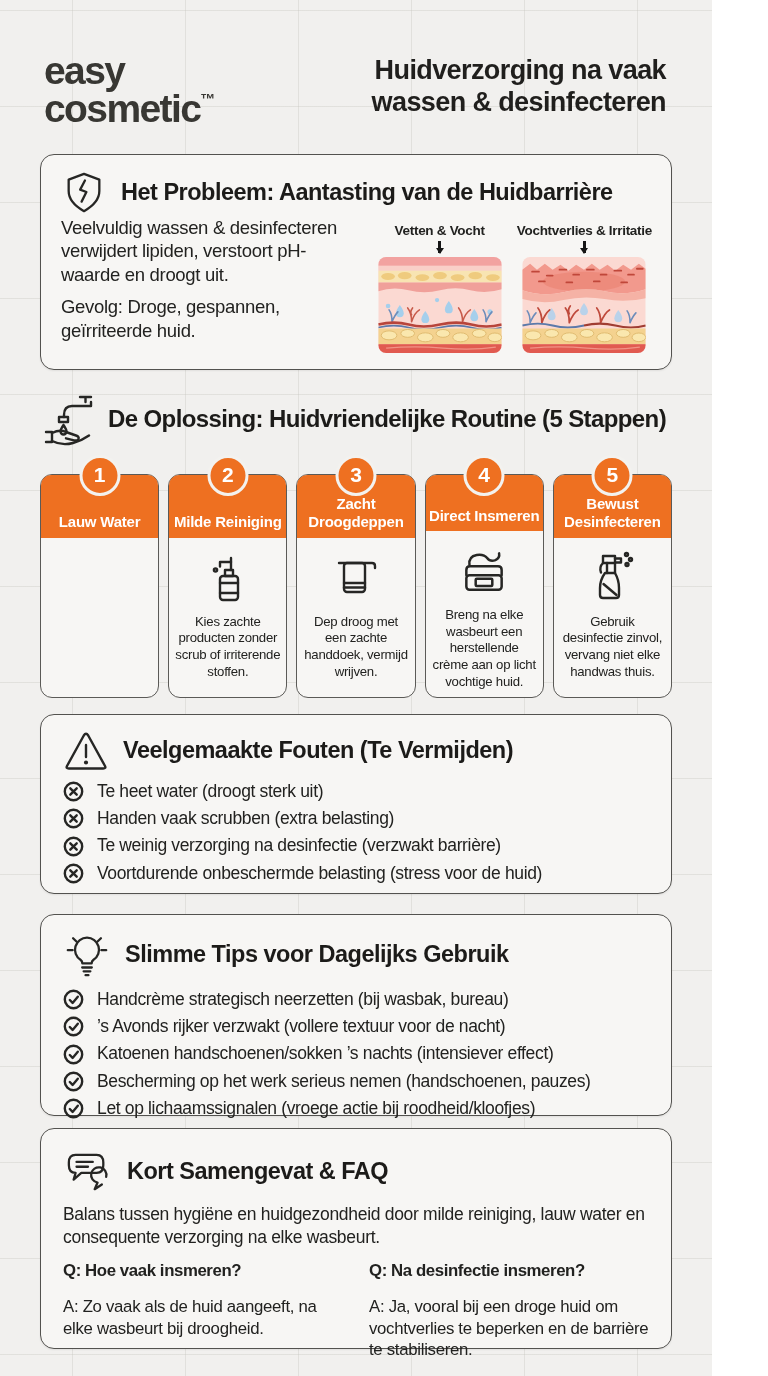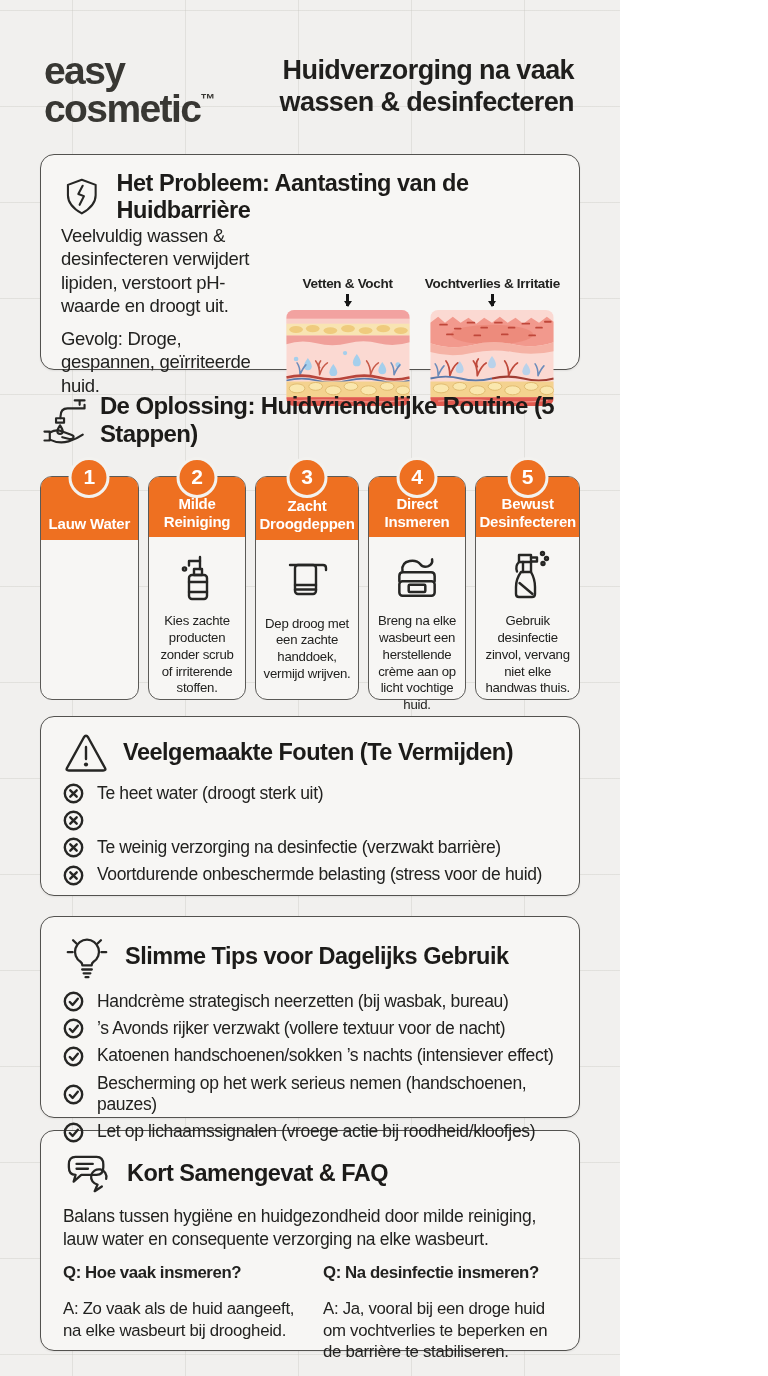--- a/index.html
+++ b/index.html
@@ -1,20 +1,20 @@
 <!DOCTYPE html>
 <html style="--accent: #EE7021;"><head>
 <meta charset="utf-8">
 <style>
   :root{ --accent:#EE7021; --ink:#222220; --card-bg:#F7F6F4; --card-border:#53524F; --page-bg:#F1F0EE; }
   *{box-sizing:border-box;}
   html,body{margin:0;padding:0;}
   body{width:768px;height:1376px;font-family:"Liberation Sans",sans-serif;color:var(--ink);}
   .page{
-    width:620px;height:1376px;overflow:hidden;position:relative;
+    width:712px;height:1376px;overflow:hidden;position:relative;
     background-color:var(--page-bg);
     background-image:
       linear-gradient(rgba(200,198,194,.38) 1px, transparent 1px),
       linear-gradient(90deg, rgba(200,198,194,.38) 1px, transparent 1px);
     background-size:113px 96px;
     background-position:-41px 10px;
   }
   
   .header-row{display:flex;justify-content:space-between;align-items:flex-start;padding:52px 46px 0 44px;}
   .logo{font-size:39px;font-weight:800;line-height:.97;letter-spacing:-1.6px;color:#383733;}
@@ -26,21 +26,21 @@
   .card-title{font-size:23.5px;font-weight:800;letter-spacing:-.5px;color:#1c1b19;}
   svg.ic{display:block;}
   svg.ic *{stroke:#262624;stroke-width:2.4;fill:none;stroke-linecap:round;stroke-linejoin:round;}
   svg.ic .fill{fill:#262624;stroke:none;}
   
   .problem-card{margin-top:26px;height:216px;padding:15px 18px 10px 20px;display:flex;flex-direction:column;}
   .problem-cols{display:flex;gap:20px;flex:1;}
   .problem-text{flex:1;font-size:18.5px;line-height:1.27;letter-spacing:-.3px;}
   .problem-text p{margin:0 0 9px 0;}
   .bold{font-weight:400;text-align:center;}
-  .diagrams{width:282px;flex-shrink:0;display:flex;align-items:flex-end;padding-top:2px;}
+  .diagrams{width:282px;flex-shrink:0;display:flex;align-items:center;padding-top:2px;}
   .diagram{flex:1;display:flex;flex-direction:column;align-items:center;}
   .diagram-label{font-size:13.5px;font-weight:800;line-height:1.12;text-align:center;letter-spacing:-.3px;}
   .diagram-arrow{width:2.5px;background:#161616;flex:1;min-height:12px;margin:3px 0 4px;position:relative;}
   .diagram-arrow::after{content:"";position:absolute;bottom:-5px;left:50%;transform:translateX(-50%);
     border:4.5px solid transparent;border-top:6.5px solid #161616;}
   .skin{width:124px;height:96px;display:block;}
   .diagram-divider{width:1.5px;background:#c8c6c3;margin:4px 3px 0;}
   
   .solution-row{display:flex;align-items:center;gap:10px;margin:22px 40px 0;}
   .solution-title{font-size:24px;font-weight:800;letter-spacing:-.6px;color:#1c1b19;}
@@ -335,20 +335,21 @@
           </span>
         <span>Te heet water (droogt sterk uit)</span>
       </div>
       <div class="list-item">
         <span class="li-icon">
             <svg class="ic" width="21" height="21" viewBox="0 0 21 21">
               <circle cx="10.5" cy="10.5" r="8.7" stroke-width="1.9"></circle>
               <path d="M7.3 7.3 l6.4 6.4 M13.7 7.3 l-6.4 6.4" stroke-width="1.9"></path>
             </svg>
           </span>
+        <span>Handen vaak scrubben (extra belasting)</span>
       </div>
       <div class="list-item">
         <span class="li-icon">
             <svg class="ic" width="21" height="21" viewBox="0 0 21 21">
               <circle cx="10.5" cy="10.5" r="8.7" stroke-width="1.9"></circle>
               <path d="M7.3 7.3 l6.4 6.4 M13.7 7.3 l-6.4 6.4" stroke-width="1.9"></path>
             </svg>
           </span>
         <span>Te weinig verzorging na desinfectie (verzwakt barrière)</span>
       </div>

